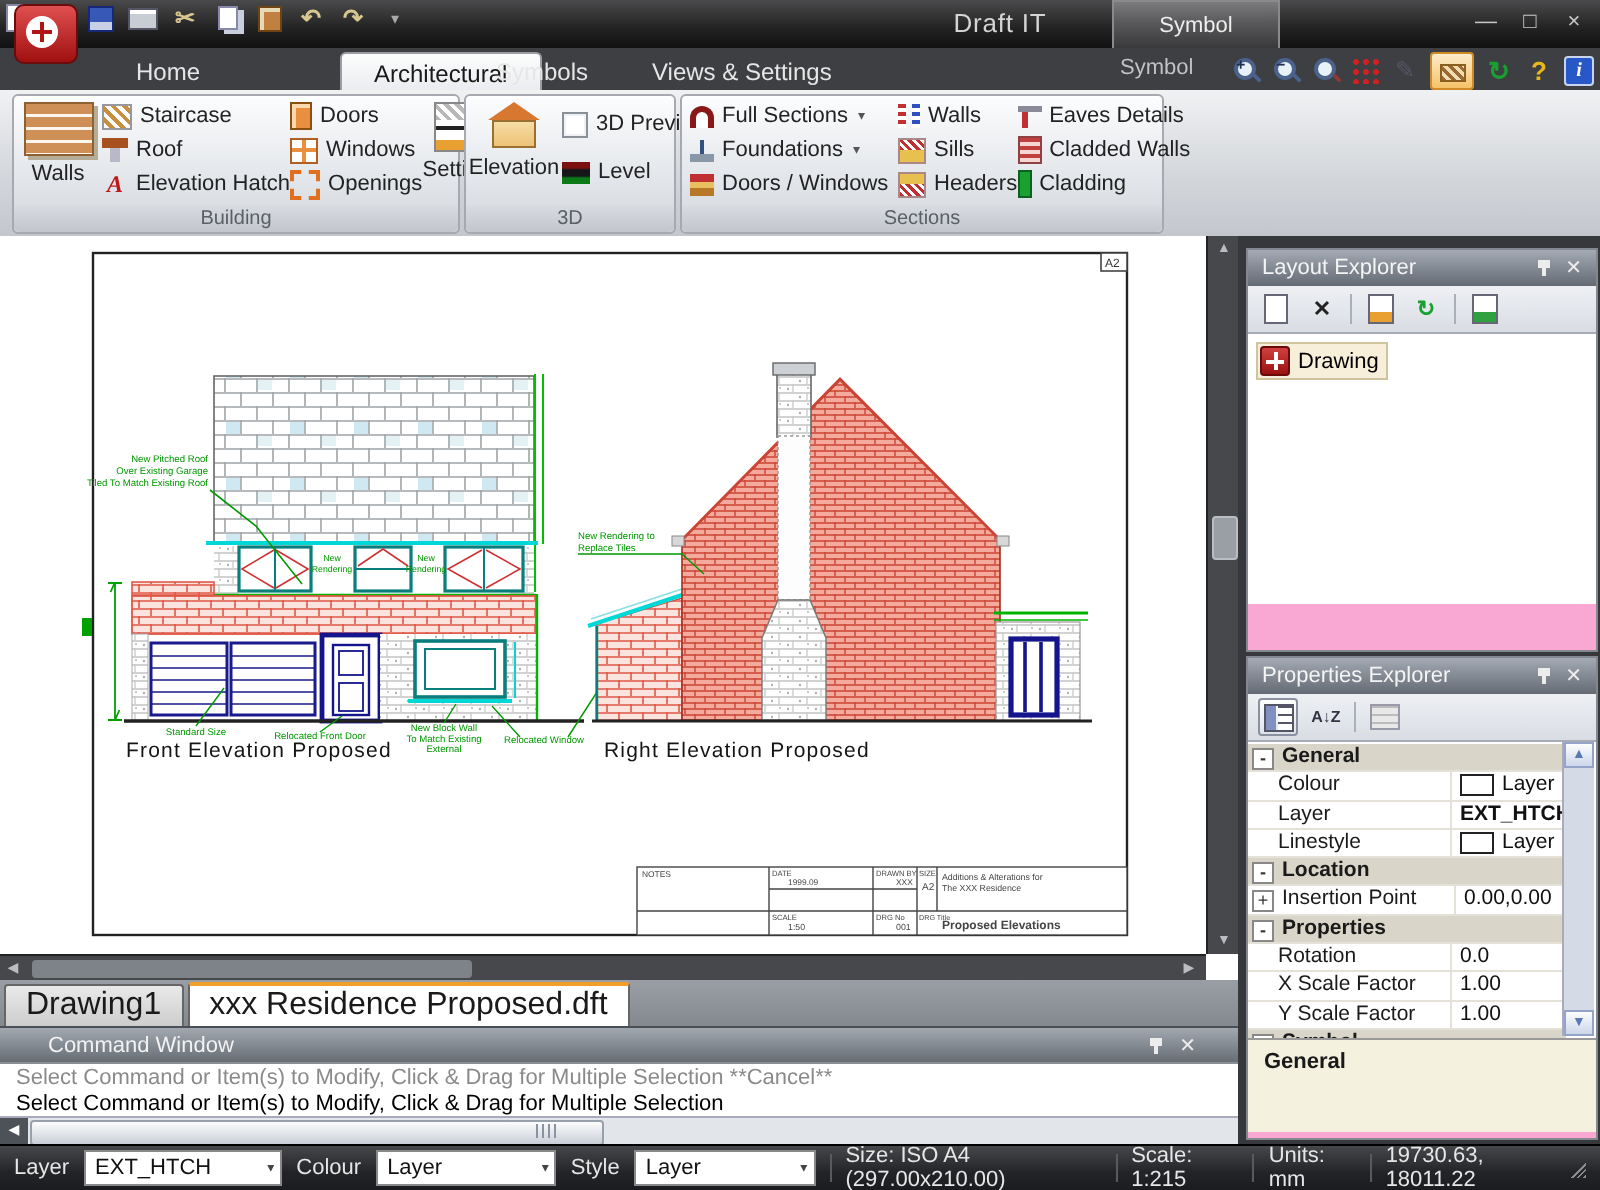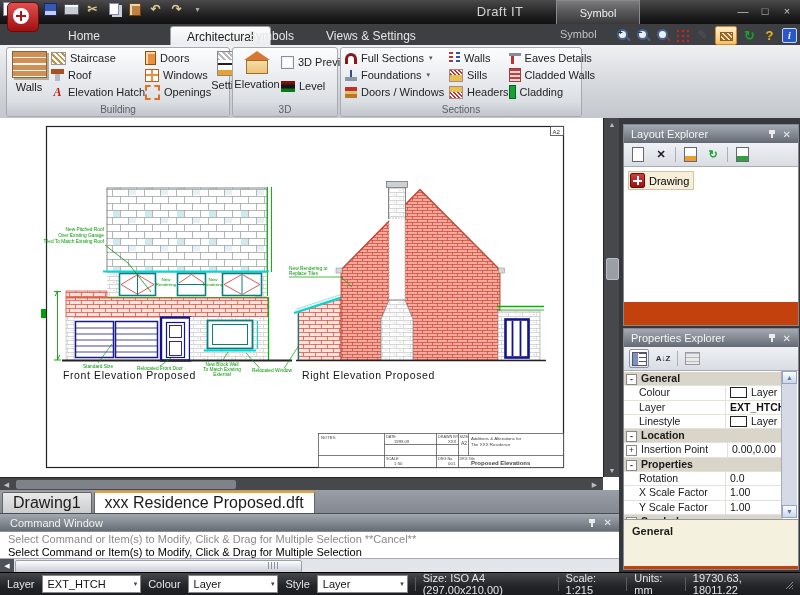--- a/index.html
+++ b/index.html
@@ -96,36 +96,36 @@
   .vscroll{left:603px;top:118px;width:16px;height:359px;background:#46484c;border-left:1px solid #222;}
   .vscroll .ar{position:absolute;left:0;width:16px;height:13px;color:#b9bcc0;font-size:7px;text-align:center;line-height:13px;}
   .vscroll .thumb{position:absolute;left:2px;top:140px;width:11px;height:20px;background:#9a9fa6;border-radius:2px;border:1px solid #babec4;}
   .hscroll{left:0;top:477px;width:603px;height:13px;background:#46484c;border-top:1px solid #222;}
   .hscroll .ar{position:absolute;top:0;width:13px;height:13px;color:#b9bcc0;font-size:7px;text-align:center;line-height:13px;}
   .hscroll .thumb{position:absolute;left:16px;top:2px;width:220px;height:9px;background:#7e838a;border-radius:2px;}
   
   .doctabs{left:0;top:490px;width:620px;height:23px;background:linear-gradient(#9a9ea6,#84888f);display:flex;align-items:flex-end;padding-left:2px;gap:2px;}
   .dtab{height:20px;padding:0 10px;display:flex;align-items:center;font-size:16px;color:#1a1a1a;background:linear-gradient(#e9e9e9,#cdcdcd);border:1px solid #666;border-bottom:none;border-radius:2px 2px 0 0;}
   .dtab.active{background:#fff;border-top:2px solid #f0a028;}
-  .cmdhead{left:0;top:513px;width:622px;height:18px;background:linear-gradient(#a2a8b0,#666d75);color:#f2f2f2;font-size:11px;display:flex;align-items:center;padding:0 10px;border-top:1px solid #4a4f55;box-sizing:border-box;}
+  .cmdhead{left:0;top:513px;width:622px;height:18px;background:linear-gradient(#a2a8b0,#666d75);color:#f2f2f2;font-size:11px;display:flex;align-items:center;padding:0 24px;border-top:1px solid #4a4f55;box-sizing:border-box;}
   .cmdhead .hicons{margin-left:auto;display:flex;gap:8px;align-items:center;}
   .pin{width:8px;height:10px;position:relative;}
   .pin::before{content:"";position:absolute;left:1px;top:1px;width:6px;height:4px;background:#ececec;}
   .pin::after{content:"";position:absolute;left:3px;top:5px;width:2px;height:4px;background:#ececec;}
   .hx{color:#ececec;font-size:10px;}
   .cmdbody{left:0;top:531px;width:622px;height:27px;background:#fff;border-top:1px solid #8a8f95;font-size:11px;box-sizing:border-box;padding:1px 8px;}
   .cline1{color:#8a8a8a;line-height:13px;white-space:nowrap;}
   .cline2{color:#000;font-weight:500;line-height:13px;white-space:nowrap;}
   .cmdscroll{left:0;top:558px;width:622px;height:14px;background:#e2e5ea;border-top:1px solid #aab;}
   .cmdscroll .larr{position:absolute;left:0;top:0;width:14px;height:13px;background:#4c5258;color:#fff;font-size:7px;text-align:center;line-height:13px;}
   .cmdscroll .thumb{position:absolute;left:15px;top:1px;width:285px;height:11px;background:linear-gradient(#fdfdfd,#c8cdd7);border:1px solid #98a0ac;border-radius:2px;}
   .cmdscroll .grip{position:absolute;left:268px;top:3px;width:10px;height:7px;background:repeating-linear-gradient(90deg,#8a93a2 0 1px,transparent 1px 3px);}
   
   .rightbg{left:619px;top:118px;width:181px;height:454px;background:#37383c;}
-  .panel{position:absolute;left:623px;width:174px;background:#c2410c;border:1px solid #83878f;}
+  .panel{position:absolute;left:623px;width:174px;background:#f9a8d4;border:1px solid #83878f;}
   .ptitle{height:18px;background:linear-gradient(#a3aab4,#636a74);color:#f4f4f4;font-size:11px;display:flex;align-items:center;padding:0 7px;}
   .ptitle .hicons{margin-left:auto;display:flex;gap:7px;align-items:center;}
   .ptools{height:23px;background:linear-gradient(#eef0f4,#d9dde3);border-bottom:1px solid #a8acb4;display:flex;align-items:center;gap:5px;padding:0 5px;}
   .tbtn{width:18px;height:17px;display:inline-flex;align-items:center;justify-content:center;font-size:11px;color:#222;}
   .tbtn.pressed{border:1px solid #8a90a0;background:linear-gradient(#fff,#dde2ea);border-radius:2px;}
   .tsep{width:1px;height:15px;background:#aab0b8;}
   .ic-page{width:10px;height:13px;background:#fff;border:1px solid #667;}
   .ic-imp{width:11px;height:13px;background:#fff;border:1px solid #667;box-shadow:inset 0 -5px 0 #e8a030;}
   .ic-exp{width:11px;height:13px;background:#fff;border:1px solid #667;box-shadow:inset 0 -5px 0 #30a040;}
   .ic-cat{width:13px;height:12px;border:1px solid #556;background:

